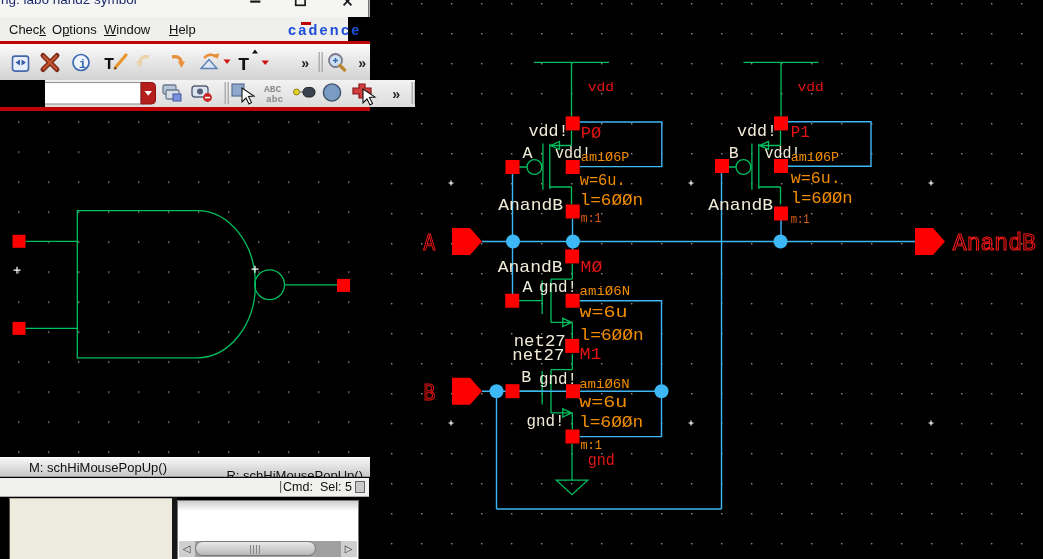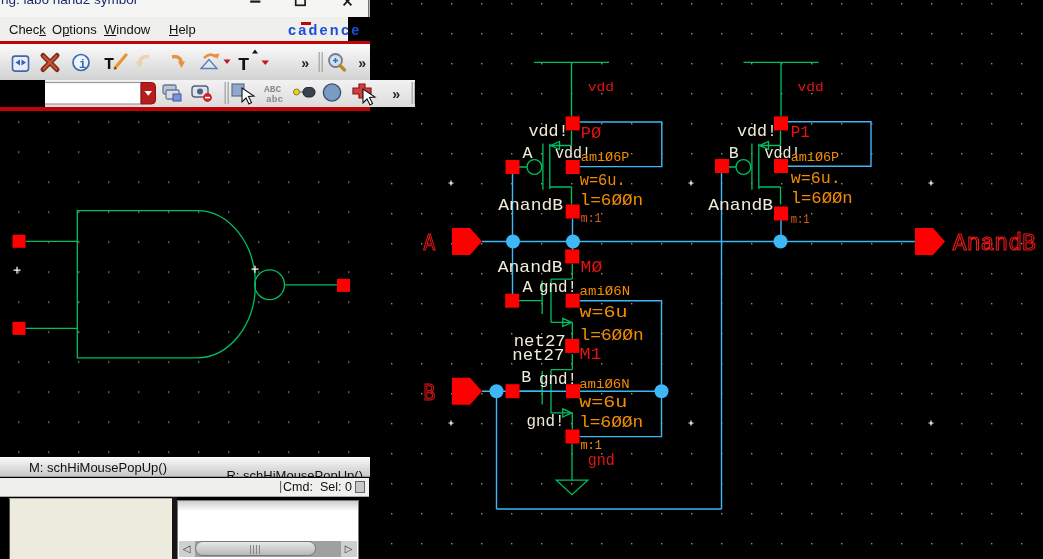--- a/index.html
+++ b/index.html
@@ -283,21 +283,21 @@
 <path d="M251.5 268.8H258.5M255 265.3V272.3" stroke="#fff" stroke-width="1.2" fill="none"></path>
 </g>
 </svg>
 <div class="sbar1">
       <span style="position:absolute;left:29px;top:2px">M: schHiMousePopUp()</span>
       <span style="position:absolute;right:7px;top:10px">R: schHiMousePopUp()</span>
     </div>
 <div class="sbar2">
       <span style="position:absolute;left:279px;top:1px;color:#555">|</span>
       <span style="position:absolute;left:283px;top:2px">Cmd:</span>
-      <span style="position:absolute;left:320px;top:2px">Sel: 0</span>
+      <span style="position:absolute;left:320px;top:2px">Sel: 5</span>
 <span style="position:absolute;left:355px;top:2.5px;width:9.5px;height:12.5px;background:#c8c8c8;border:1px solid #666"></span>
     </div>
 </div>
 
 <div id="panels">
 <div class="beige"></div>
 <div class="darkgap"></div>
 <div class="wpanel">
       <div class="wptop"></div>
 <div class="hsb">

